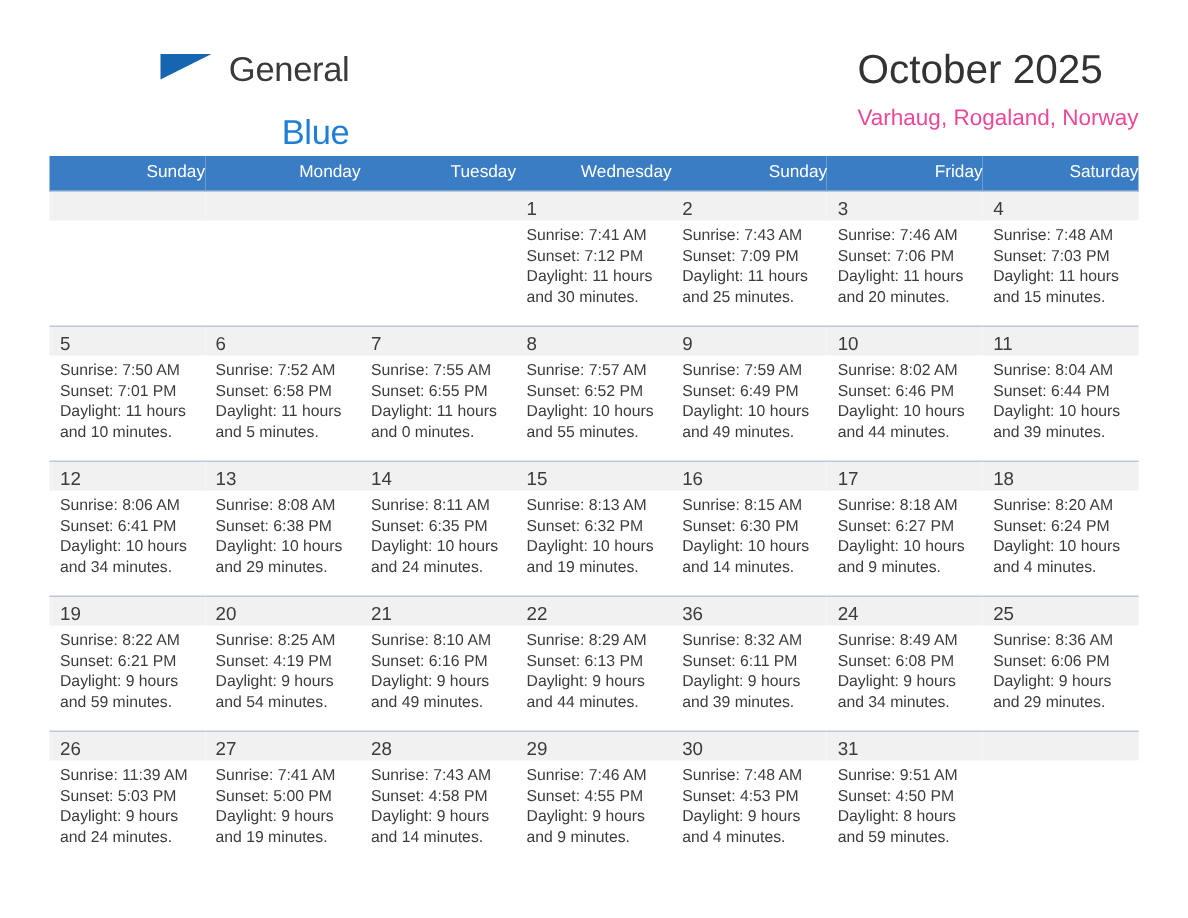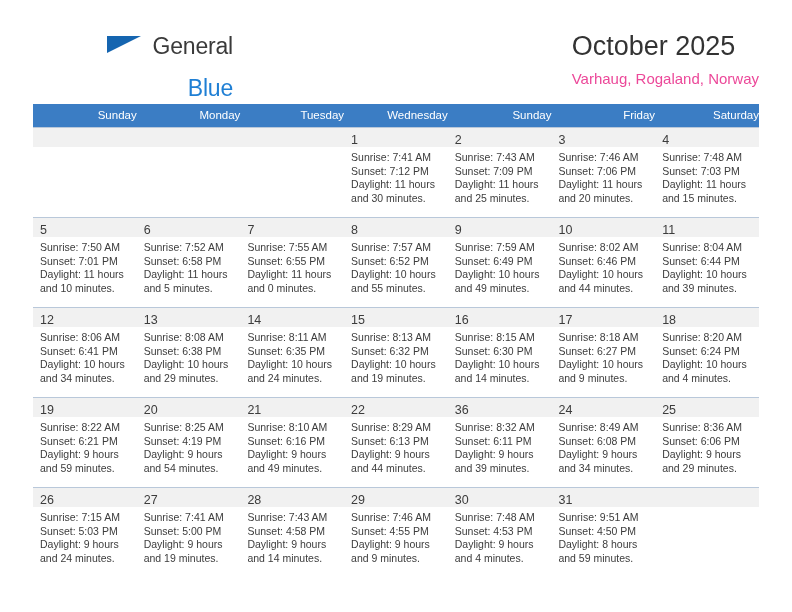--- a/index.html
+++ b/index.html
@@ -503,21 +503,21 @@
               </div>
             </div>
           </td>
       </tr>
 
       <tr>
         <td>
             <div class="daycell">
               <div class="daynum-strip"><span class="daynum">26</span></div>
               <div class="details">
-                <div>Sunrise: 7:15 AM</div>
+                <div>Sunrise: 11:39 AM</div>
                 <div>Sunset: 5:03 PM</div>
                 <div>Daylight: 9 hours</div>
                 <div>and 24 minutes.</div>
               </div>
             </div>
           </td>
         <td>
             <div class="daycell">
               <div class="daynum-strip"><span class="daynum">27</span></div>
               <div class="details">

